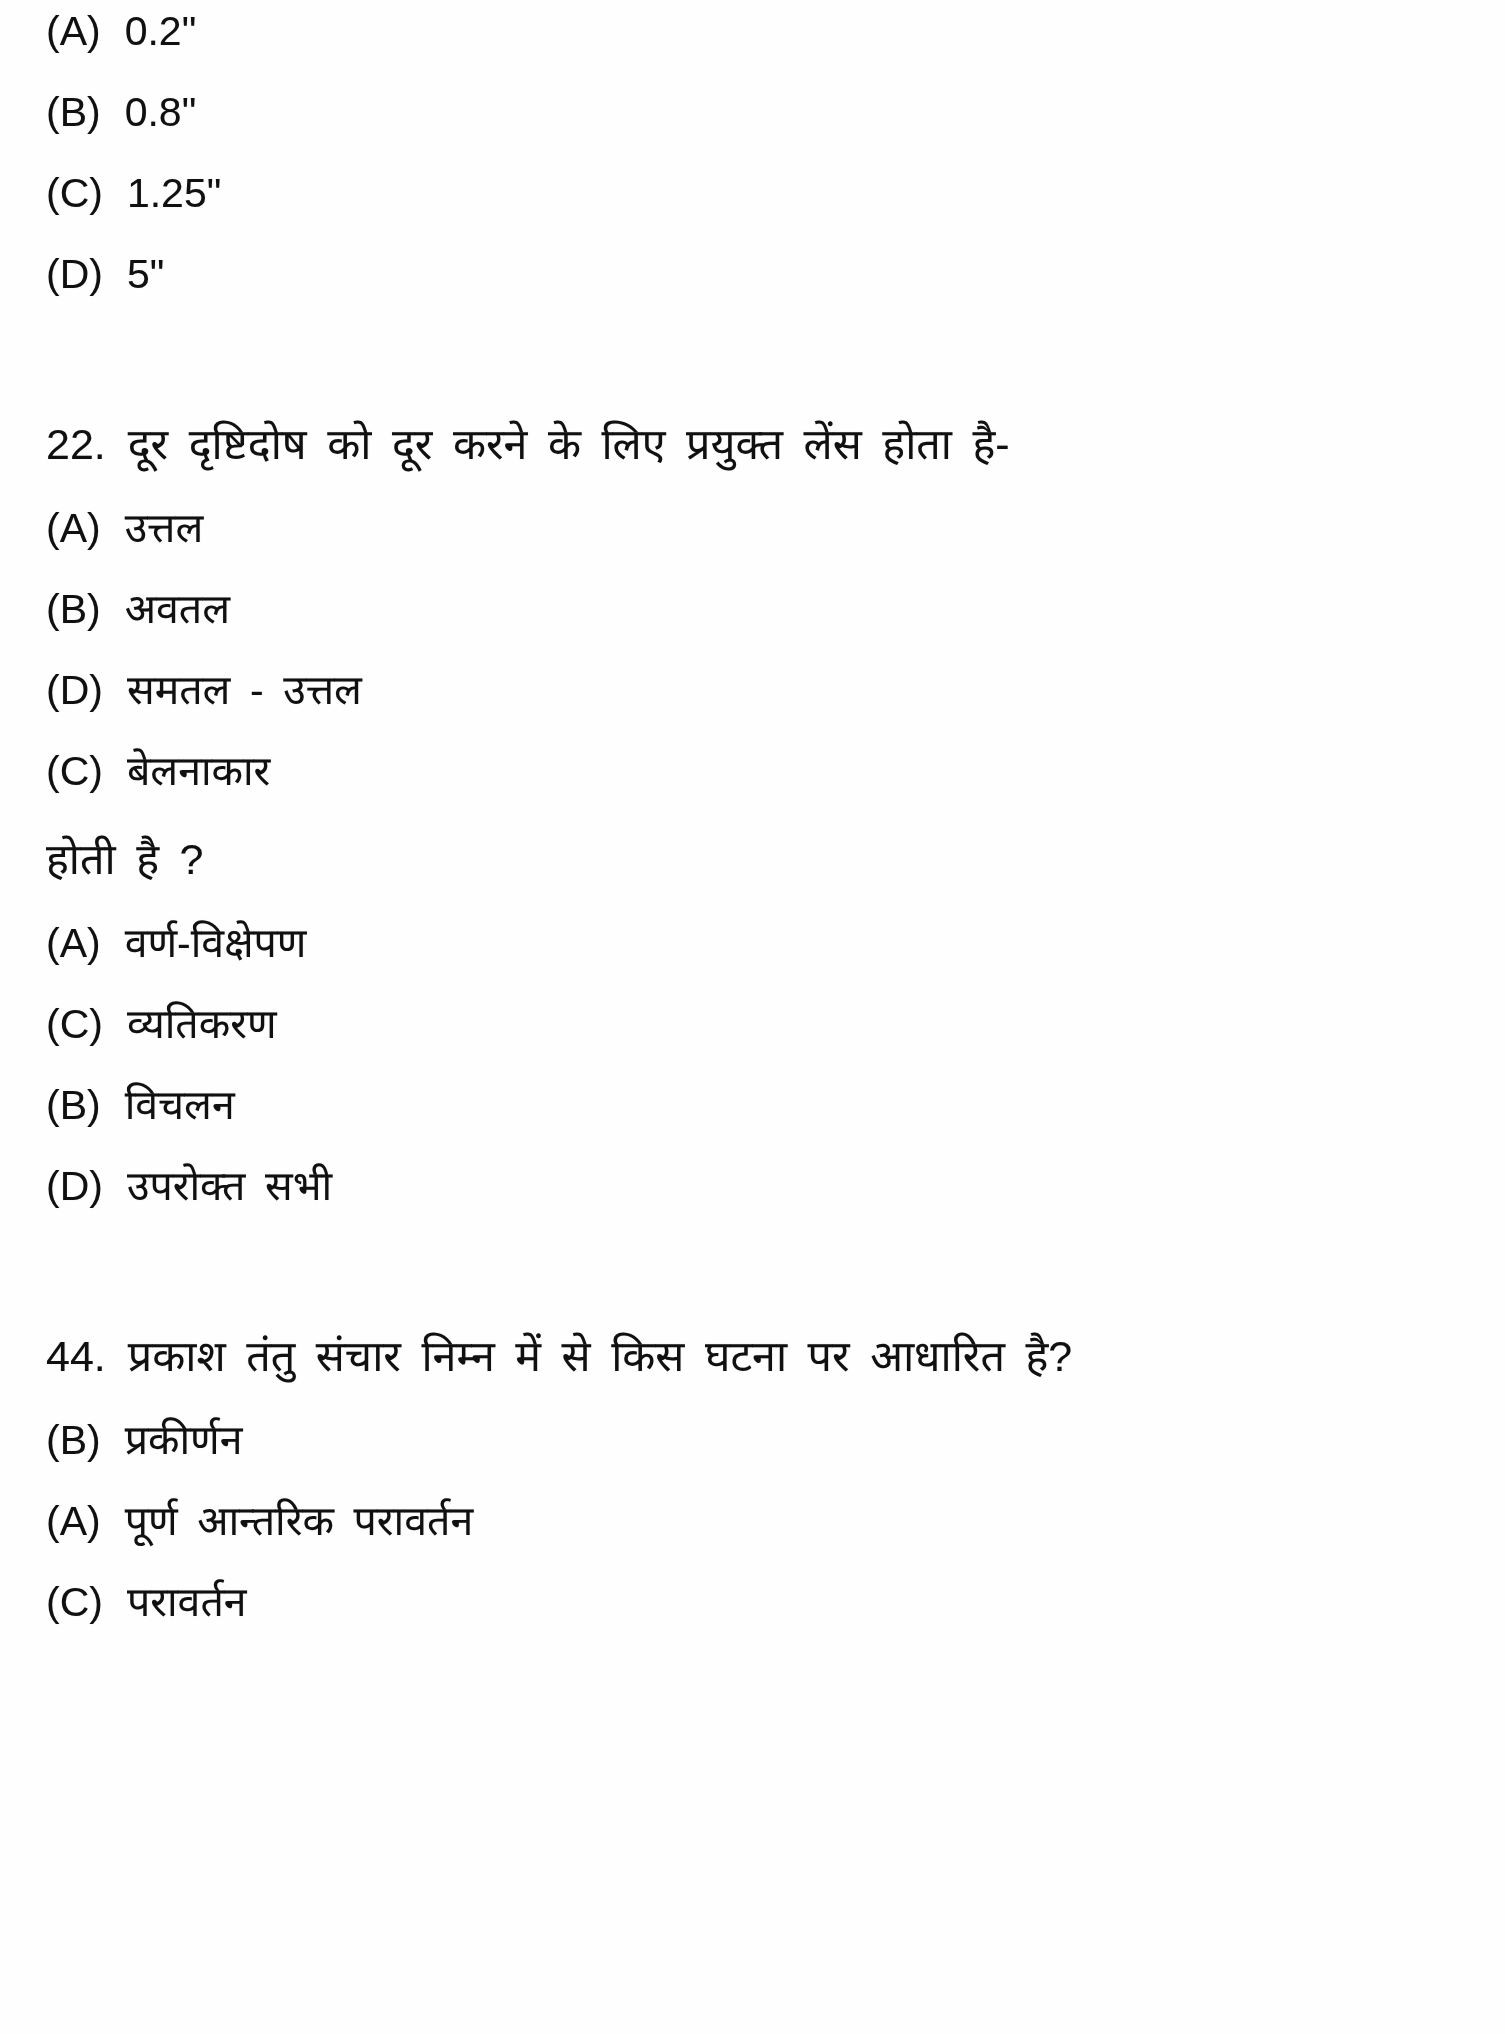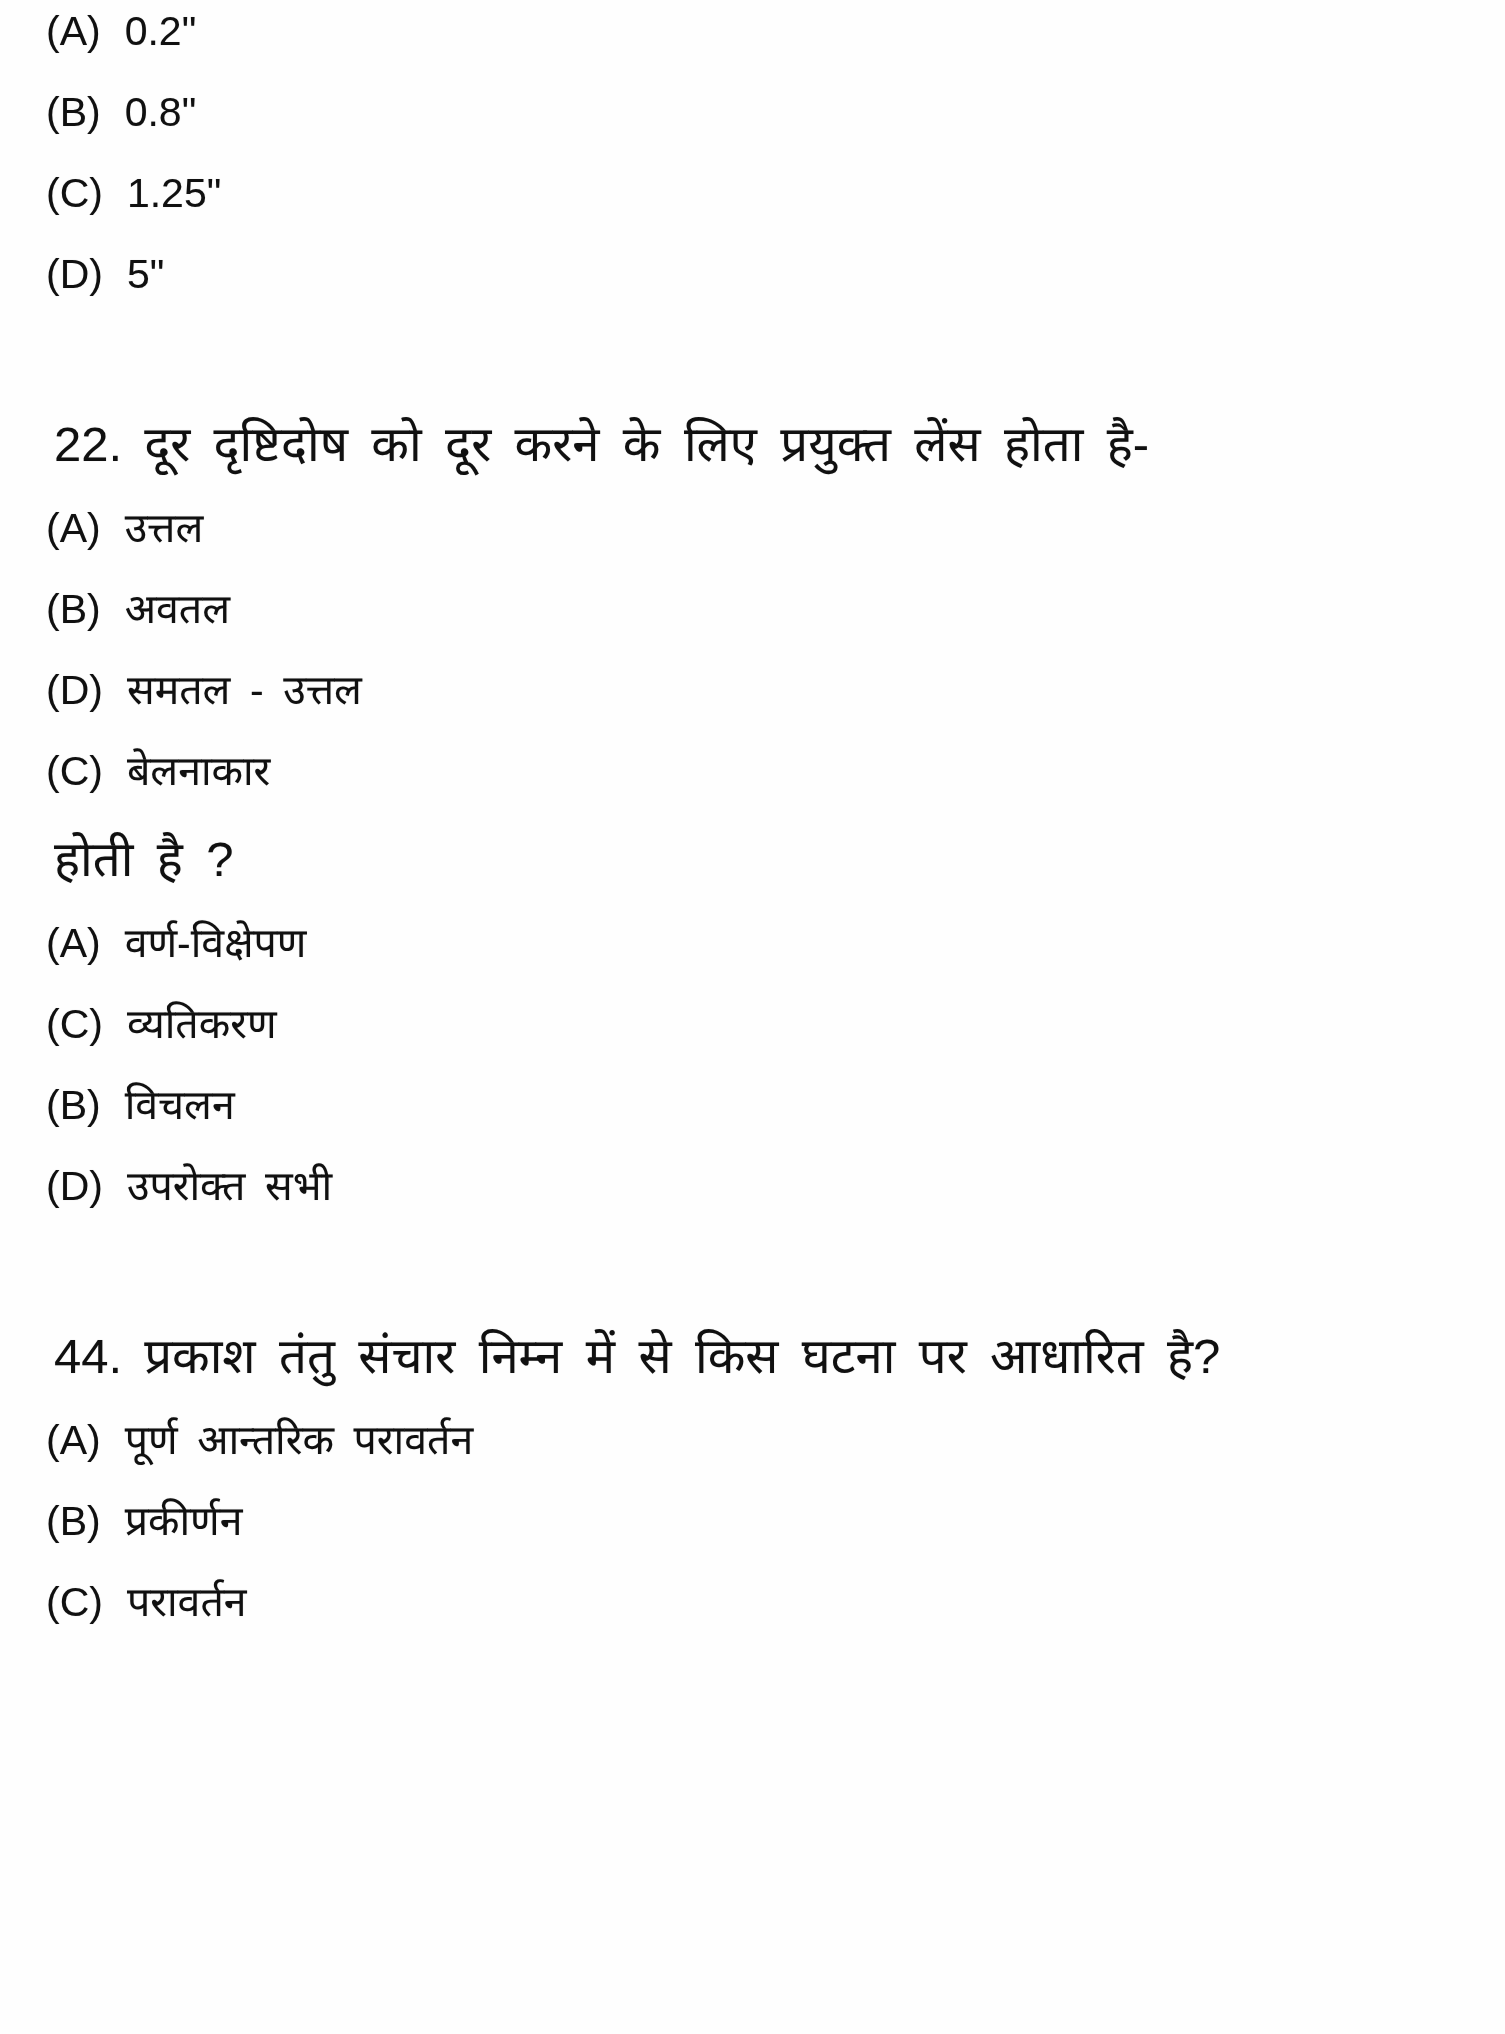--- a/index.html
+++ b/index.html
@@ -16,22 +16,22 @@
   }
   .page {
     box-sizing: border-box;
     width: 1505px;
     height: 2034px;
     padding: 7px 40px 0 46px;
     background: #fefefe;
   }
   .question-block { margin: 0; }
   .question-line {
-    margin: 8px;
-    font-size: 49px;
+    margin: 0;
+    font-size: 43px;
     line-height: 63px;
     word-spacing: 0.20em;
     text-shadow: 0 0 1px rgba(0,0,0,0.22);
     white-space: nowrap;
   }
   .question-block .question-line.first { margin-top: 115px; }
   .question-number {
     display: inline-block;
     margin-right: 22px;
     word-spacing: normal;
@@ -111,24 +111,24 @@
       </div>
     </div>
   </div>
 
   <div class="question-block">
     <p class="question-line first">
       <span class="question-number">44.</span><span class="question-text">प्रकाश तंतु संचार निम्न में से किस घटना पर आधारित है?</span>
     </p>
     <div class="options">
       <div class="option-row">
-        <span class="option-label">(A)</span><span class="option-text">पूर्ण आन्तरिक परावर्तन</span>
+        <span class="option-label">(B)</span><span class="option-text">प्रकीर्णन</span>
       </div>
       <div class="option-row">
-        <span class="option-label">(B)</span><span class="option-text">प्रकीर्णन</span>
+        <span class="option-label">(A)</span><span class="option-text">पूर्ण आन्तरिक परावर्तन</span>
       </div>
       <div class="option-row">
         <span class="option-label">(C)</span><span class="option-text">परावर्तन</span>
       </div>
     </div>
   </div>
 
 </div>
 
 </body></html>

